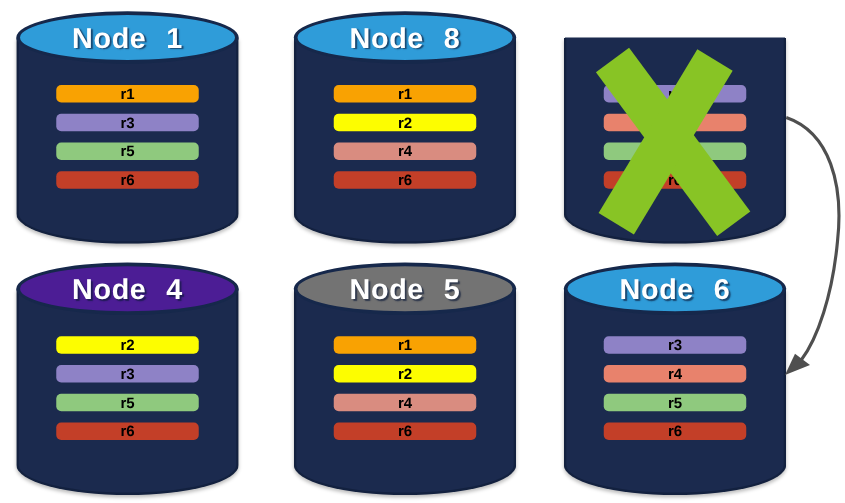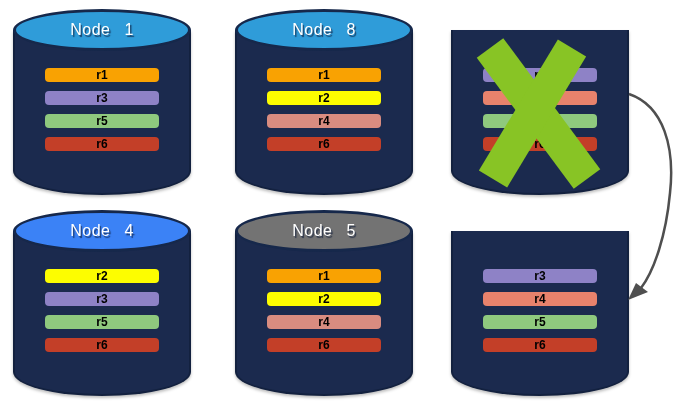--- a/index.html
+++ b/index.html
@@ -29,21 +29,21 @@
   }
   .cyl-top {
     position:absolute; left:0; right:0; top:0; height:42px;
     border:3px solid #16284B;
     border-radius:50%;
     box-sizing:border-box;
     display:flex; align-items:center; justify-content:center;
     z-index:2;
   }
   .node-title {
-    color:#ffffff; font-weight:normal; font-size:16px;
+    color:#ffffff; font-weight:bold; font-size:23px;
     word-spacing:9px; letter-spacing:0.5px;
     text-shadow:1.5px 1.5px 1px rgba(10,25,55,0.65);
     white-space:nowrap;
   }
   .rows {
     position:absolute; left:0; right:0; top:59px;
     display:flex; flex-direction:column; align-items:center;
     z-index:3;
   }
   .row-bar {
@@ -106,21 +106,21 @@
       <div class="row-bar" style="background-color: rgb(195, 63, 40);">r6</div>
     </div>
     <svg class="x-mark" viewBox="0 0 178 186">
       <line x1="39" y1="39" x2="136" y2="170" stroke-width="33" style="stroke: rgb(136, 196, 37);"></line>
       <line x1="121" y1="39" x2="42" y2="170" stroke-width="33" style="stroke: rgb(136, 196, 37);"></line>
     </svg>
   </div>
 
   <div class="node pos-n4">
     <div class="cyl-body" style="background-color: rgb(27, 42, 78);"></div>
-    <div class="cyl-top" style="background-color: #3b82f6;">
+    <div class="cyl-top" style="background-color: #4c1d95;">
       <span class="node-title">Node 4</span>
     </div>
     <div class="rows">
       <div class="row-bar" style="background-color: rgb(253, 253, 0);">r2</div>
       <div class="row-bar" style="background-color: rgb(142, 130, 198);">r3</div>
       <div class="row-bar" style="background-color: rgb(143, 201, 126);">r5</div>
       <div class="row-bar" style="background-color: rgb(195, 63, 40);">r6</div>
     </div>
   </div>
 
@@ -132,20 +132,23 @@
     <div class="rows">
       <div class="row-bar" style="background-color: rgb(249, 162, 2);">r1</div>
       <div class="row-bar" style="background-color: rgb(253, 253, 0);">r2</div>
       <div class="row-bar" style="background-color: rgb(217, 140, 128);">r4</div>
       <div class="row-bar" style="background-color: rgb(195, 63, 40);">r6</div>
     </div>
   </div>
 
   <div class="node pos-n6">
     <div class="cyl-body" style="background-color: rgb(27, 42, 78);"></div>
+    <div class="cyl-top" style="background-color: rgb(47, 156, 217);">
+      <span class="node-title">Node 6</span>
+    </div>
     <div class="rows">
       <div class="row-bar" style="background-color: rgb(142, 130, 198);">r3</div>
       <div class="row-bar" style="background-color: rgb(232, 130, 108);">r4</div>
       <div class="row-bar" style="background-color: rgb(143, 201, 126);">r5</div>
       <div class="row-bar" style="background-color: rgb(195, 63, 40);">r6</div>
     </div>
   </div>
 
   <svg class="arrow-svg" viewBox="600 78 76 230" width="76" height="230">
     <path d="M 629 94 C 664 106 675 148 670 193 C 666 236 654 271 641 288" fill="none" stroke-width="2.5" style="stroke: rgb(79, 79, 79);"></path>

